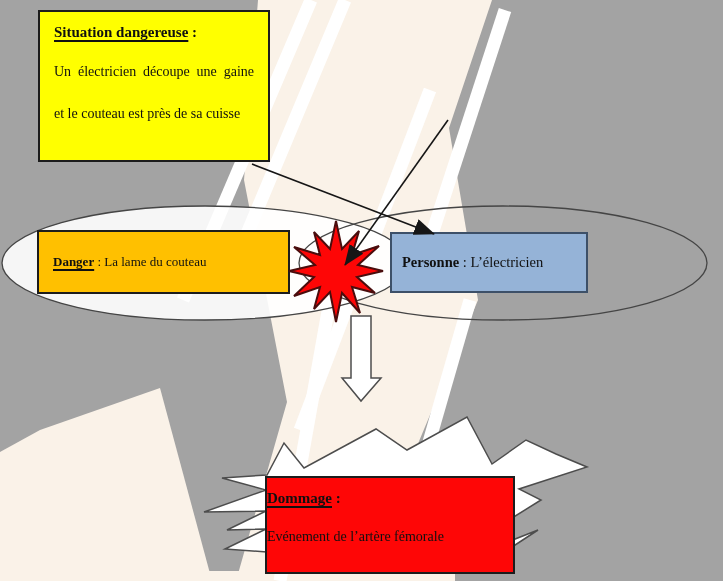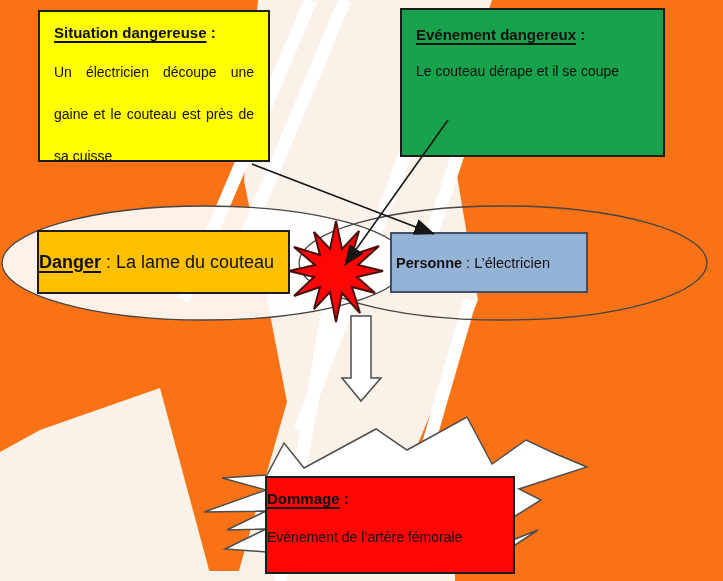--- a/index.html
+++ b/index.html
@@ -1,30 +1,30 @@
 <!DOCTYPE html>
 <html><head>
 <meta charset="utf-8">
 <style>
   html,body{margin:0;padding:0;background:#fff;}
   .stage{
-    position:relative;width:723px;height:581px;overflow:hidden;background:#f97316;
-    font-family:Liberation Sans, sans-serif;color:#101010;
+    position:relative;width:723px;height:581px;overflow:hidden;background:#a3a3a3;
+    font-family:Liberation Serif, serif;color:#101010;
   }
   svg.layer{position:absolute;left:0;top:0;pointer-events:none;}
   .bx{position:absolute;box-sizing:border-box;border:2px solid #1c1c1c;z-index:2;}
   .u{text-decoration:underline;text-decoration-thickness:1.5px;text-underline-offset:3px;}
   .b{font-weight:bold;}
   .title{font-size:15px;font-weight:bold;}
   #situation{left:38px;top:10px;width:232px;height:152px;padding:12px 14px 0;font-size:14px;}
   #situation .body{margin:10px 0 0;line-height:42px;text-align:justify;}
   #evenement{left:400px;top:8px;width:265px;height:149px;padding:16px 14px 0;font-size:14px;}
   #evenement .body{margin:18px 0 0;line-height:20px;}
-  #danger{left:37px;top:230px;width:253px;height:64px;display:flex;align-items:center;padding-left:0;font-size:18px;}
-  #personne{left:390px;top:232px;width:198px;height:61px;display:flex;align-items:center;padding-left:4px;font-size:14.5px;border-color:#3d5068;}
+  #danger{left:37px;top:230px;width:253px;height:64px;display:flex;align-items:center;padding-left:14px;font-size:13px;}
+  #personne{left:390px;top:232px;width:198px;height:61px;display:flex;align-items:center;padding-left:10px;font-size:14.5px;border-color:#3d5068;}
   #dommage{left:265px;top:476px;width:250px;height:98px;padding:12px 0 0;font-size:14px;}
   #dommage .body{margin:20px 0 0;line-height:20px;}
   p{margin:0;}
 </style>
 </head>
 <body>
 
 <div class="stage">
 
   <svg class="layer" width="723" height="581" viewBox="0 0 723 581" style="z-index:0">
@@ -50,24 +50,20 @@
              L556,454 L526,440 L492,464 L467,417 L407,450 L376,429 L304,468 L284,443 Z" stroke="#4d4d4d"></path>
 
     <path fill="#ffffff" stroke-width="1.5" d="M351,316 L371,316 L371,378 L381,378 L361,401 L342,378 L351,378 Z" stroke="#4d4d4d"></path>
   </svg>
 
   <div id="situation" class="bx" style="background: rgb(255, 255, 0);">
     <p class="title"><span class="u">Situation dangereuse</span><span> :</span></p>
     <p class="body">Un électricien découpe une gaine et le couteau est près de sa cuisse</p>
   </div>
 
-  <div id="evenement" class="bx" style="background: rgb(24, 162, 75);">
-    <p class="title"><span class="u">Evénement dangereux</span><span> :</span></p>
-    <p class="body">Le couteau dérape et il se coupe</p>
-  </div>
 
   <div id="danger" class="bx" style="background: rgb(255, 192, 0);">
     <p><span class="b u">Danger</span><span> : La lame du couteau</span></p>
   </div>
 
   <div id="personne" class="bx" style="background: rgb(149, 179, 215);">
     <p><span class="b">Personne</span><span> : L’électricien</span></p>
   </div>
 
   <div id="dommage" class="bx" style="background: rgb(254, 6, 6);">

